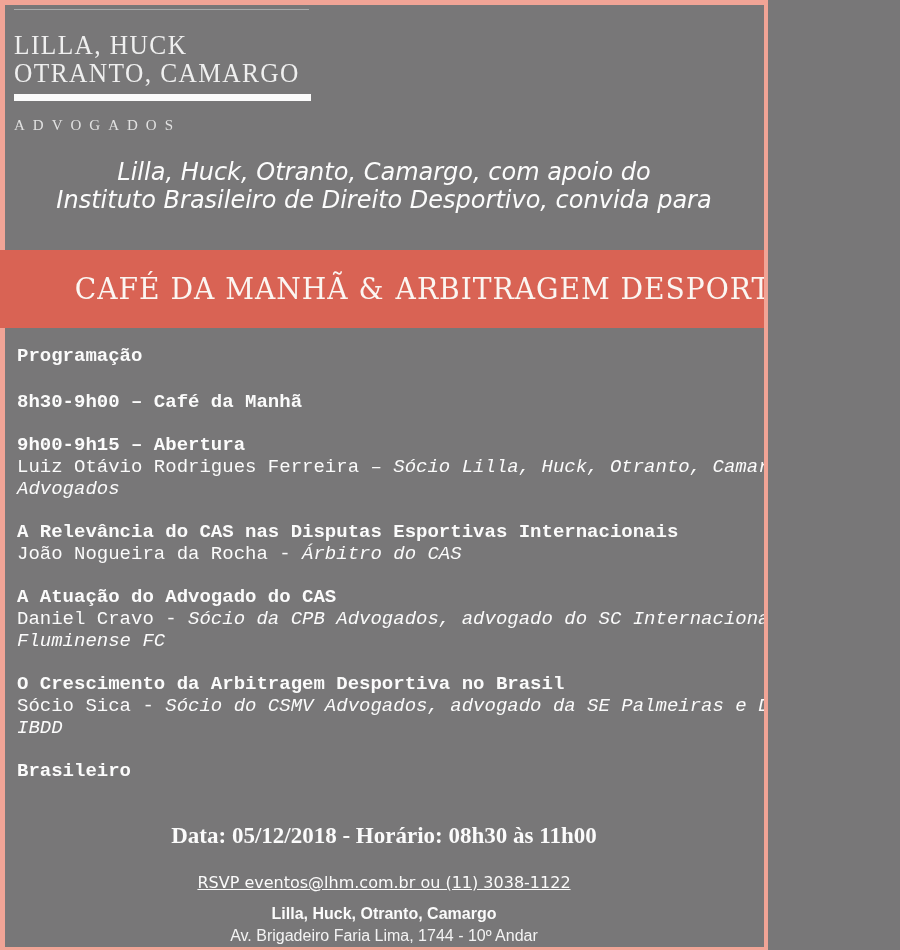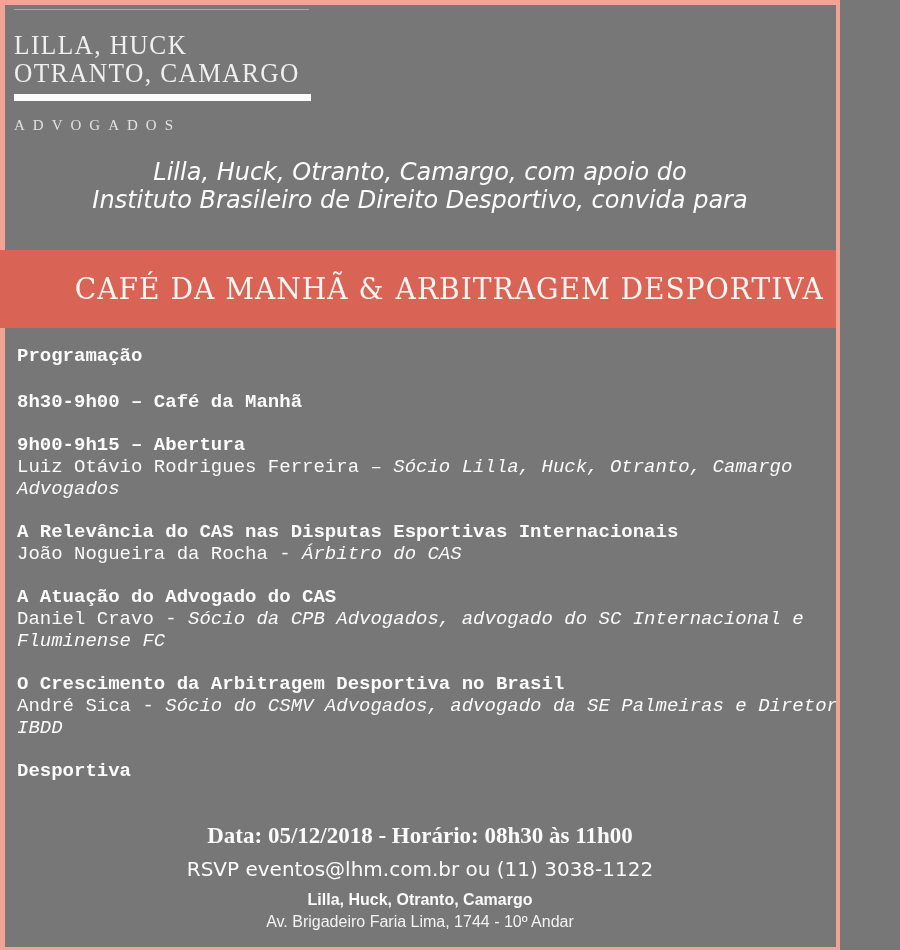--- a/index.html
+++ b/index.html
@@ -3,21 +3,21 @@
 <meta charset="utf-8">
 <style>
   * { margin: 0; padding: 0; box-sizing: border-box; }
   html, body { width: 900px; }
   body {
     font-family: "DejaVu Sans", sans-serif;
     background: #787778;
   }
   .card {
     position: relative;
-    width: 840px;
+    width: 768px;
     height: 950px;
     background: #787778;
     overflow: hidden;
   }
   
   .frame {
     position: absolute; inset: 0;
     border-style: solid;
     border-color: #F1A496;
     border-width: 5px 0 3px 5px;
@@ -84,21 +84,21 @@
   .prog-role { font-style: italic; }
   
   .footer-block {
     position: absolute; left: 0; top: 822px; width: 100%;
     text-align: center; z-index: 2; color: #FBFBFB;
   }
   .datetime {
     font-family: Liberation Serif, serif;
     font-weight: bold; font-size: 23px; line-height: 28px;
   }
-  .rsvp { margin-top: 6px; font-size: 20px; line-height: 26px; }
+  .rsvp { margin-top: 20px; font-size: 16px; line-height: 26px; text-decoration: underline; }
   .firm {
     margin-top: 7px;
     font-family: Liberation Sans, sans-serif;
     font-weight: bold; font-size: 16px; line-height: 22px;
   }
   .address {
     font-family: "Liberation Sans", sans-serif;
     font-size: 16px; line-height: 22px; color: #F3F3F3;
   }
 </style>
@@ -148,25 +148,25 @@
       <p><span>João Nogueira da Rocha - </span><span class="prog-role">Árbitro do CAS</span></p>
     </div>
 
     <div class="prog-item">
       <p class="prog-title">A Atuação do Advogado do CAS</p>
       <p><span>Daniel Cravo - </span><span class="prog-role">Sócio da CPB Advogados, advogado do SC Internacional e Fluminense FC</span></p>
     </div>
 
     <div class="prog-item">
       <p class="prog-title">O Crescimento da Arbitragem Desportiva no Brasil</p>
-      <p><span>André Sica - </span><span class="prog-role">Sócio do CSMV Advogados, advogado da SE Palmeiras e Diretor do IBDD</span></p>
+      <p><span>Sócio Sica - </span><span class="prog-role">Sócio do CSMV Advogados, advogado da SE Palmeiras e Diretor do IBDD</span></p>
     </div>
 
     <div class="prog-item">
-      <p class="prog-title">Desportiva</p>
+      <p class="prog-title">Brasileiro</p>
     </div>
   </main>
 
   <footer class="footer-block">
     <div class="datetime">Data: 05/12/2018 - Horário: 08h30 às 11h00</div>
     <div class="rsvp">RSVP eventos@lhm.com.br ou (11) 3038-1122</div>
     <div class="firm">Lilla, Huck, Otranto, Camargo</div>
     <div class="address">Av. Brigadeiro Faria Lima, 1744 - 10º Andar</div>
   </footer>
 

